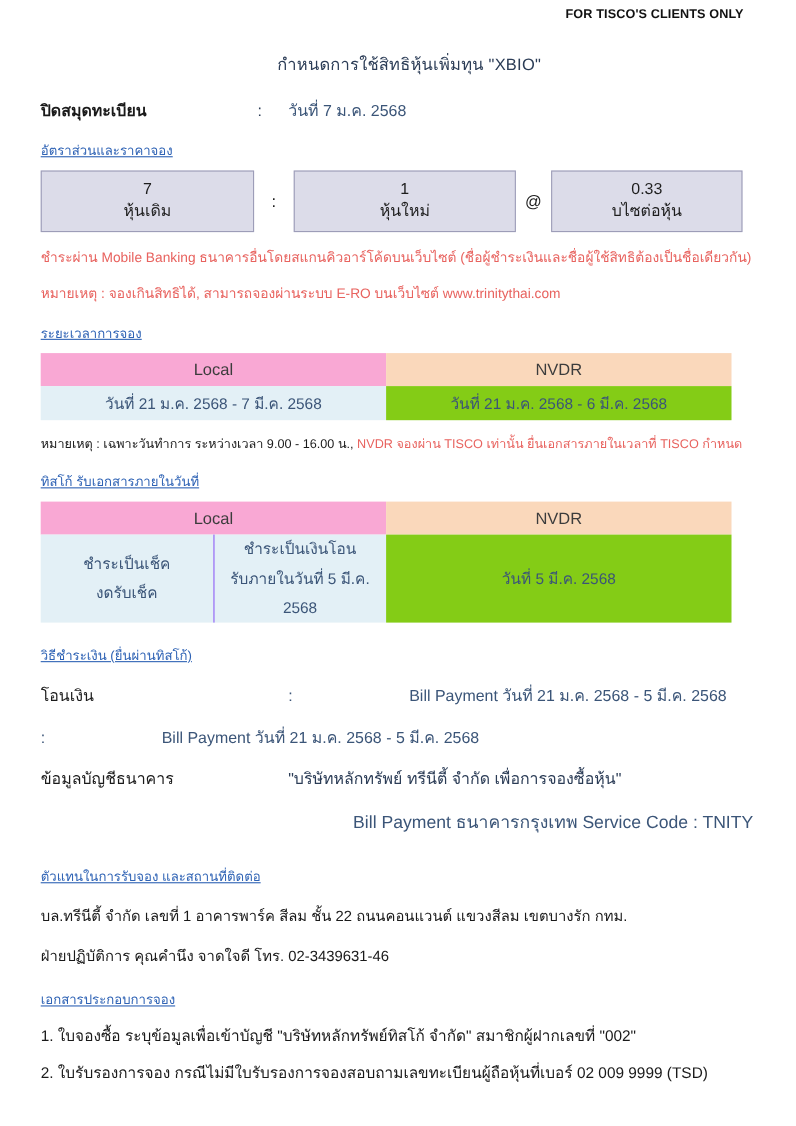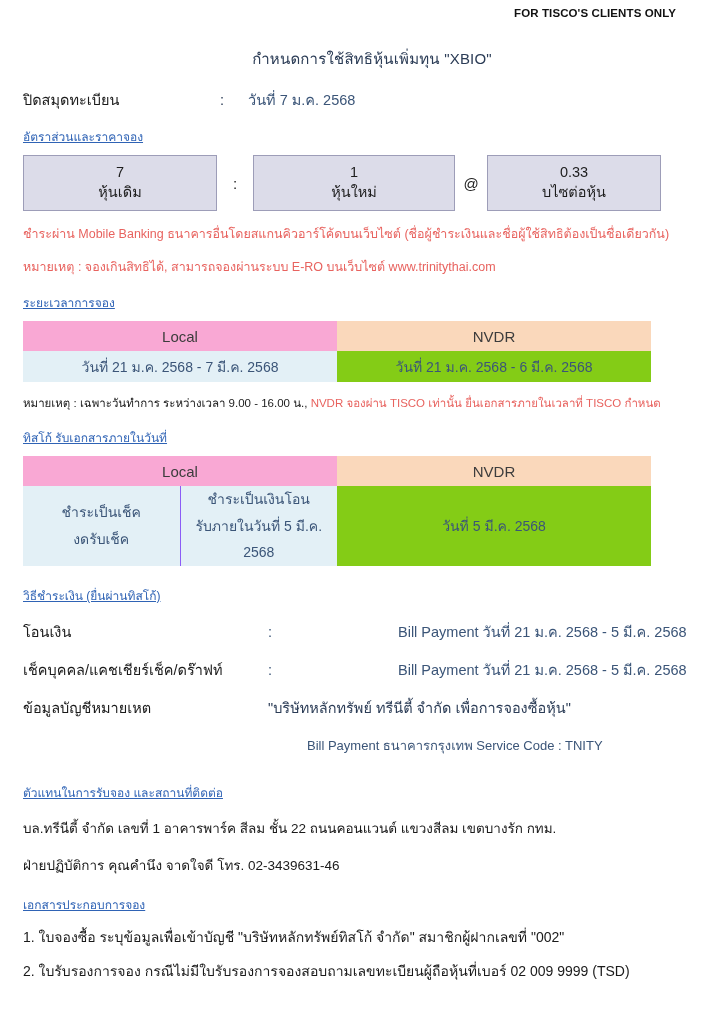--- a/index.html
+++ b/index.html
@@ -13,21 +13,21 @@
     font-family: "Liberation Sans", "DejaVu Sans", sans-serif;
     color: #1a1a1a;
     overflow: hidden;
     position: relative;
   }
   .page {
     position: relative;
     width: 724px;
     height: 1024px;
     box-sizing: border-box;
-    padding: 0 23px;
+    padding: 0 37px;
   }
 
   
   .client-only {
     position: absolute;
     top: 7px;
     right: 48px;
     font-size: 11.5px;
     font-weight: bold;
     letter-spacing: 0.1px;
@@ -46,20 +46,21 @@
   .kv-row {
     display: flex;
     align-items: baseline;
     font-size: 14.5px;
     margin-top: 17px;
   }
   .kv-label {
     width: 197px;
     flex: 0 0 197px;
     color: #1a1a1a;
+    font-weight: bold;
   }
   .kv-colon {
     width: 28px;
     flex: 0 0 28px;
     color: #2b3c56;
   }
   .kv-value {
     color: #3b5578;
   }
 
@@ -159,39 +160,38 @@
     height: 100%;
     line-height: 1.9;
   }
 
   
   .pay-row {
     display: flex;
     align-items: baseline;
     font-size: 14.5px;
     margin-top: 15px;
-    gap: 20px;
   }
   .pay-label {
     width: 225px;
     flex: 0 0 225px;
   }
   .pay-colon {
     width: 110px;
     flex: 0 0 110px;
     color: #3b5578;
   }
   .pay-value { color: #3b5578; }
   .bank-name {
     color: #2b3c56;
     font-size: 14.5px;
   }
   .bank-line2 {
     color: #3b5578;
-    font-size: 13px;
+    font-size: 16px;
     margin-top: 16px;
     padding-left: 284px;
   }
 
   
   .plain-line {
     font-size: 13.5px;
     color: #1a1a1a;
     margin-top: 15px;
   }
@@ -287,27 +287,26 @@
 
   <div class="section-head" style="margin-top:20px;">วิธีชำระเงิน (ยื่นผ่านทิสโก้)</div>
 
   <div class="pay-row">
     <div class="pay-label">โอนเงิน</div>
     <div class="pay-colon">:</div>
     <div class="pay-value">Bill Payment วันที่ 21 ม.ค. 2568 - 5 มี.ค. 2568</div>
   </div>
 
   <div class="pay-row">
-    <div class="pay-label">เช็คบุคคล/แคชเชียร์เช็ค/ดร๊าฟท์</div>
     <div class="pay-colon">:</div>
     <div class="pay-value">Bill Payment วันที่ 21 ม.ค. 2568 - 5 มี.ค. 2568</div>
   </div>
 
   <div class="pay-row">
-    <div class="pay-label">ข้อมูลบัญชีหมายเหต</div>
+    <div class="pay-label">ข้อมูลบัญชีธนาคาร</div>
     <div class="bank-name">"บริษัทหลักทรัพย์ ทรีนีตี้ จำกัด เพื่อการจองซื้อหุ้น"</div>
   </div>
 
   <div class="bank-line2">Bill Payment  ธนาคารกรุงเทพ Service Code : TNITY</div>
 
   <div class="section-head" style="margin-top:27px;">ตัวแทนในการรับจอง และสถานที่ติดต่อ</div>
 
   <div class="plain-line">บล.ทรีนีตี้ จำกัด เลขที่ 1 อาคารพาร์ค สีลม ชั้น 22 ถนนคอนแวนต์ แขวงสีลม เขตบางรัก กทม.</div>
   <div class="plain-line">ฝ่ายปฏิบัติการ คุณคำนึง จาดใจดี โทร. 02-3439631-46</div>
 

